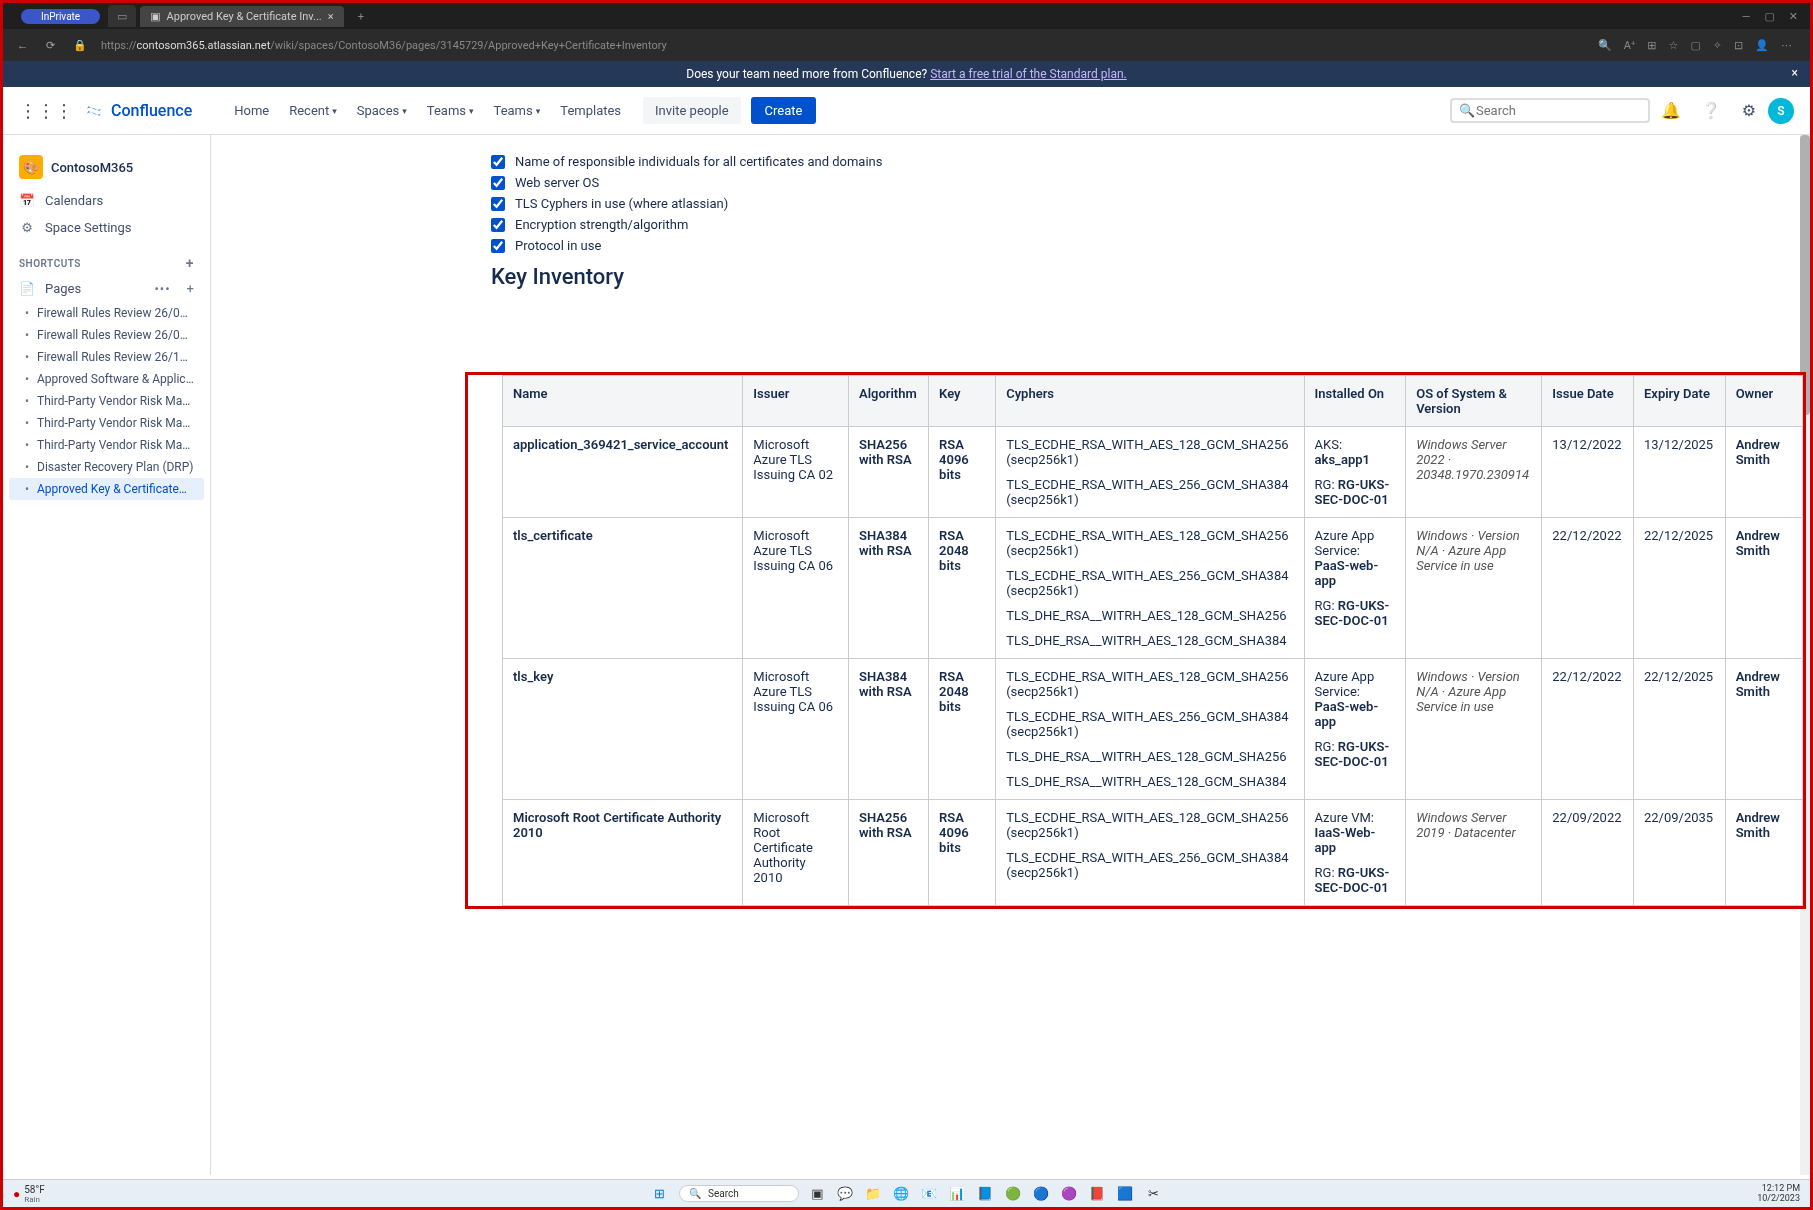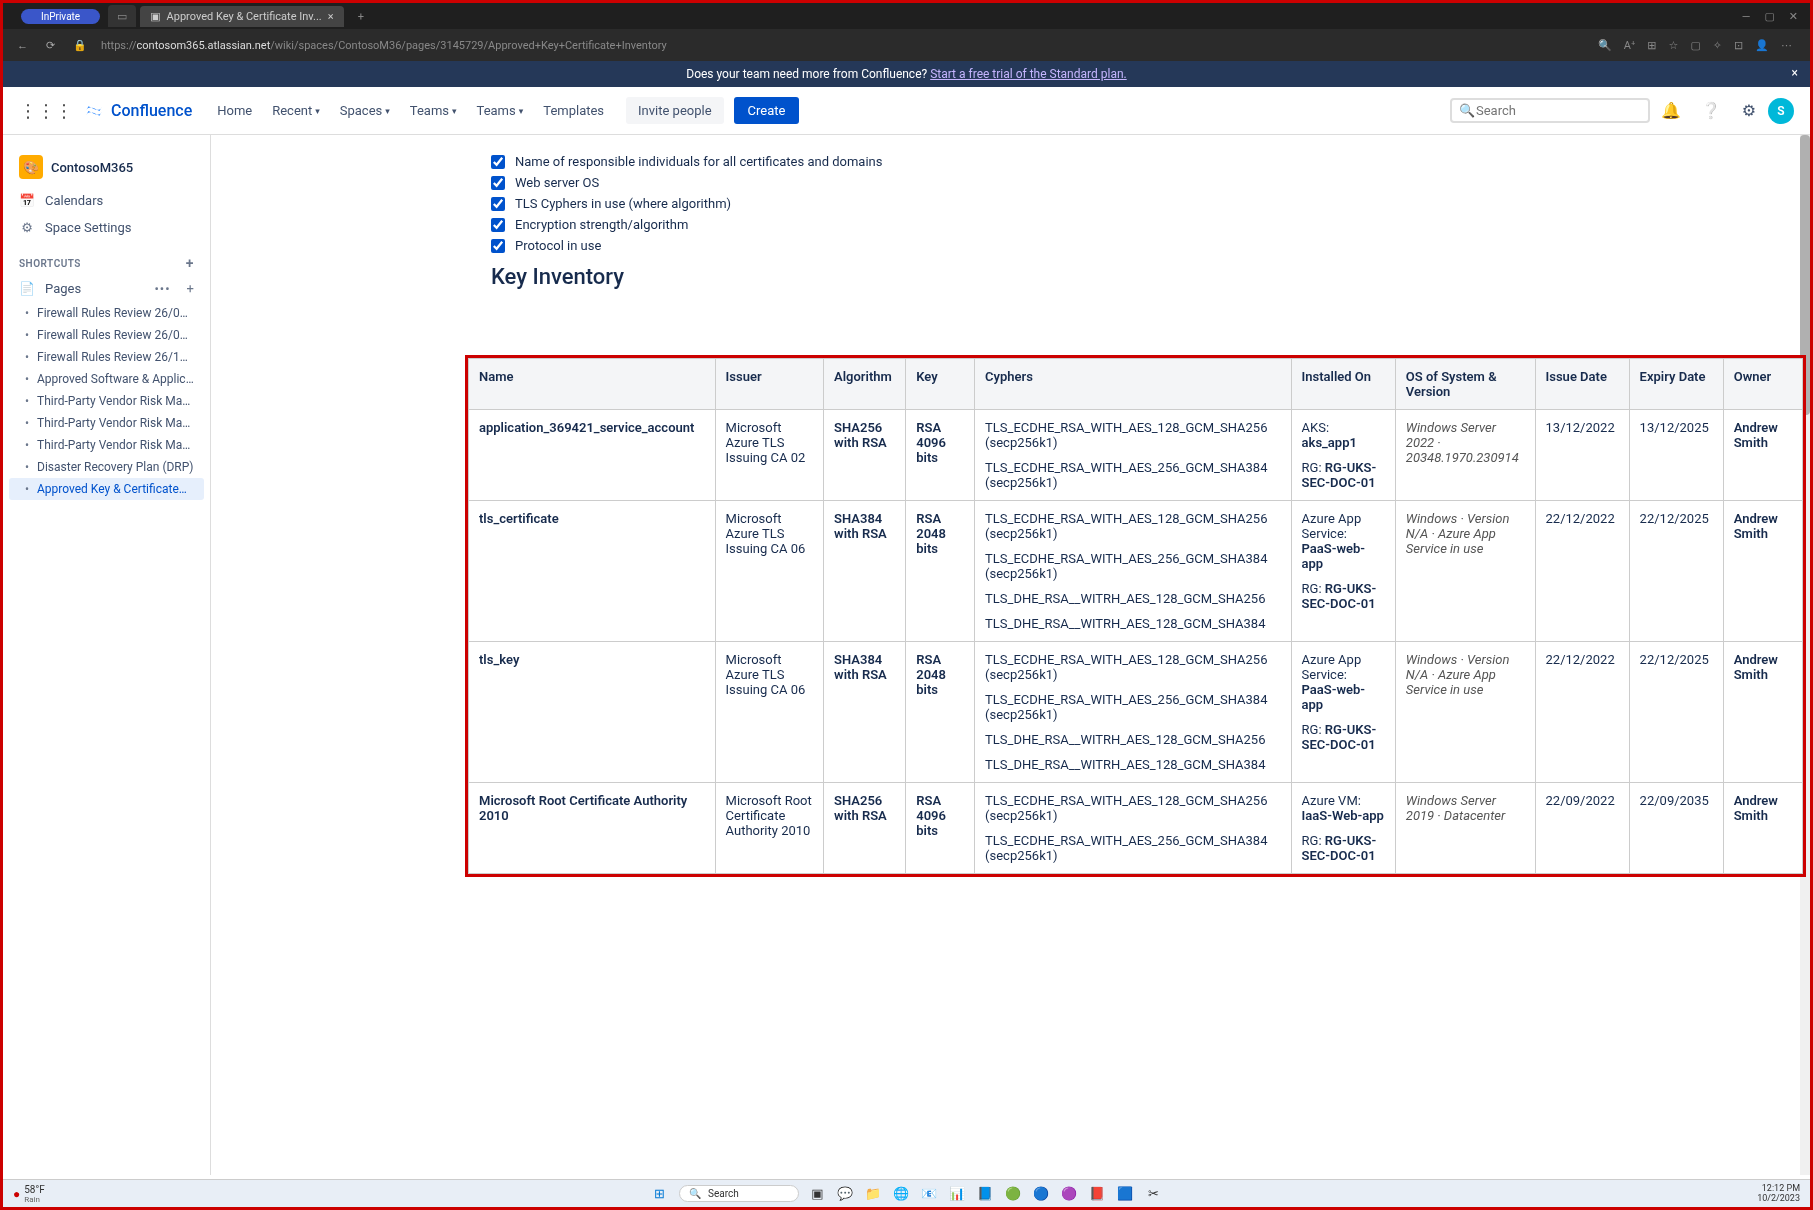--- a/index.html
+++ b/index.html
@@ -20,21 +20,21 @@
 .addr-icons { display:flex; gap:12px; padding-right:8px; color:#888;}
 
 
 .banner { background: #253858; color: #fff; text-align: center; font-size: 12px; padding: 6px 0; position: relative; }
 .banner a { color: #c4b5fd; text-decoration: underline; }
 .banner-close { position: absolute; right: 12px; top: 5px; color: #fff; cursor: pointer; }
 
 
 .topnav { height: 48px; border-bottom: 1px solid #ddd; display: flex; align-items: center; padding: 0 16px; gap: 4px; font-size: 13px; }
 .app-switch { color: #444; font-size:18px; margin-right:6px;}
-.conf-logo { display: flex; align-items: center; gap: 6px; color: #0052cc; font-weight: 500; font-size: 16px; margin-right: 11px; }
+.conf-logo { display: flex; align-items: center; gap: 6px; color: #0052cc; font-weight: 500; font-size: 16px; margin-right: 28px; }
 .conf-logo svg { width:22px; height:22px; }
 .nav-item { padding: 6px 10px; color: #42526e; cursor: pointer; display:flex; align-items:center; gap:3px;}
 .nav-item .caret { font-size:9px; }
 .invite-btn { background: #f4f5f7; border: none; padding: 6px 12px; border-radius: 3px; color: #42526e; font-size:13px; margin-left:8px;}
 .create-btn { background: #0052cc; color: #fff; border: none; padding: 6px 14px; border-radius: 3px; font-size:13px; margin-left:6px;}
 .nav-spacer { flex: 1; }
 .search-box { display: flex; align-items: center; background: #fff; border: 2px solid #ddd; border-radius: 4px; padding: 3px 8px; width: 200px; font-size:13px; color:#6b778c;}
 .search-box input { border:none; outline:none; flex:1; font-size:13px; background:transparent; }
 .nav-icon { color: #42526e; padding: 0 8px; font-size:16px;}
 .avatar { width: 26px; height: 26px; border-radius: 50%; background: #00b8d9; color:#fff; display:flex;align-items:center;justify-content:center;font-size:12px;font-weight:600;}
@@ -234,34 +234,34 @@
           <div class="check-row">
             <input type="checkbox" checked="" style="">
             <span>Name of responsible individuals for all certificates and domains</span>
           </div>
           <div class="check-row">
             <input type="checkbox" checked="" style="">
             <span>Web server OS</span>
           </div>
           <div class="check-row">
             <input type="checkbox" checked="" style="">
-            <span>TLS Cyphers in use (where algorithm)</span>
+            <span>TLS Cyphers in use (where atlassian)</span>
           </div>
           <div class="check-row">
             <input type="checkbox" checked="" style="">
             <span>Encryption strength/algorithm</span>
           </div>
           <div class="check-row">
             <input type="checkbox" checked="" style="">
             <span>Protocol in use</span>
           </div>
         </div>
       <h2 class="sect key-inv">Key Inventory</h2>
     </div>
-    <div class="table-wrap" style="top: 220px;">
+    <div class="table-wrap" style="top: 237px; padding-left: 34px;">
       <table class="inv">
         <thead>
             <tr id="thead-row">
               <th class="col-name">Name</th>
               <th class="col-issuer">Issuer</th>
               <th class="col-alg">Algorithm</th>
               <th class="col-key">Key</th>
               <th class="col-cyph">Cyphers</th>
               <th class="col-inst">Installed On</th>
               <th class="col-os">OS of System &amp; Version</th>

